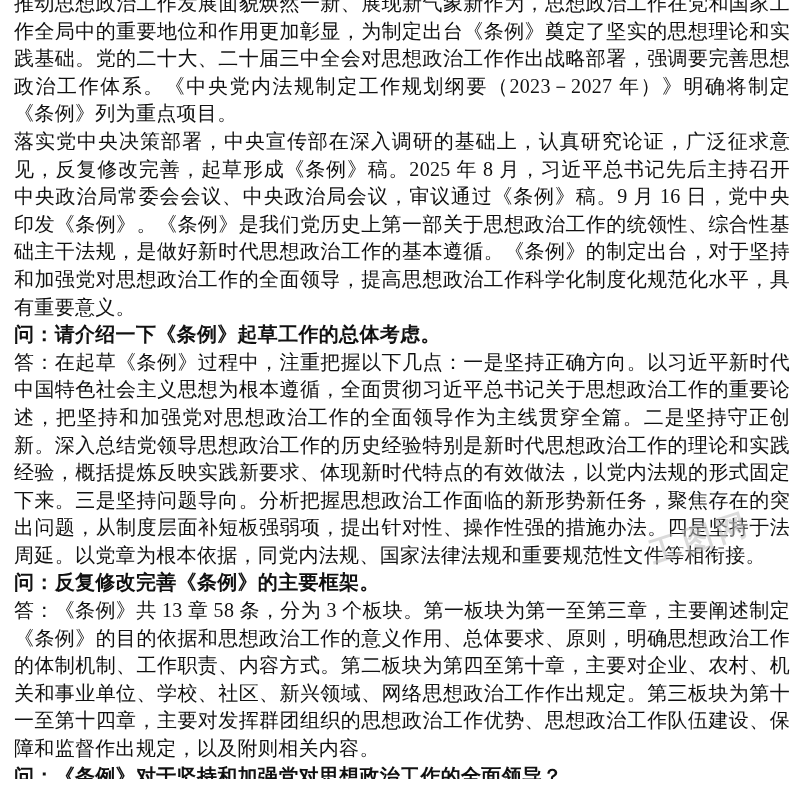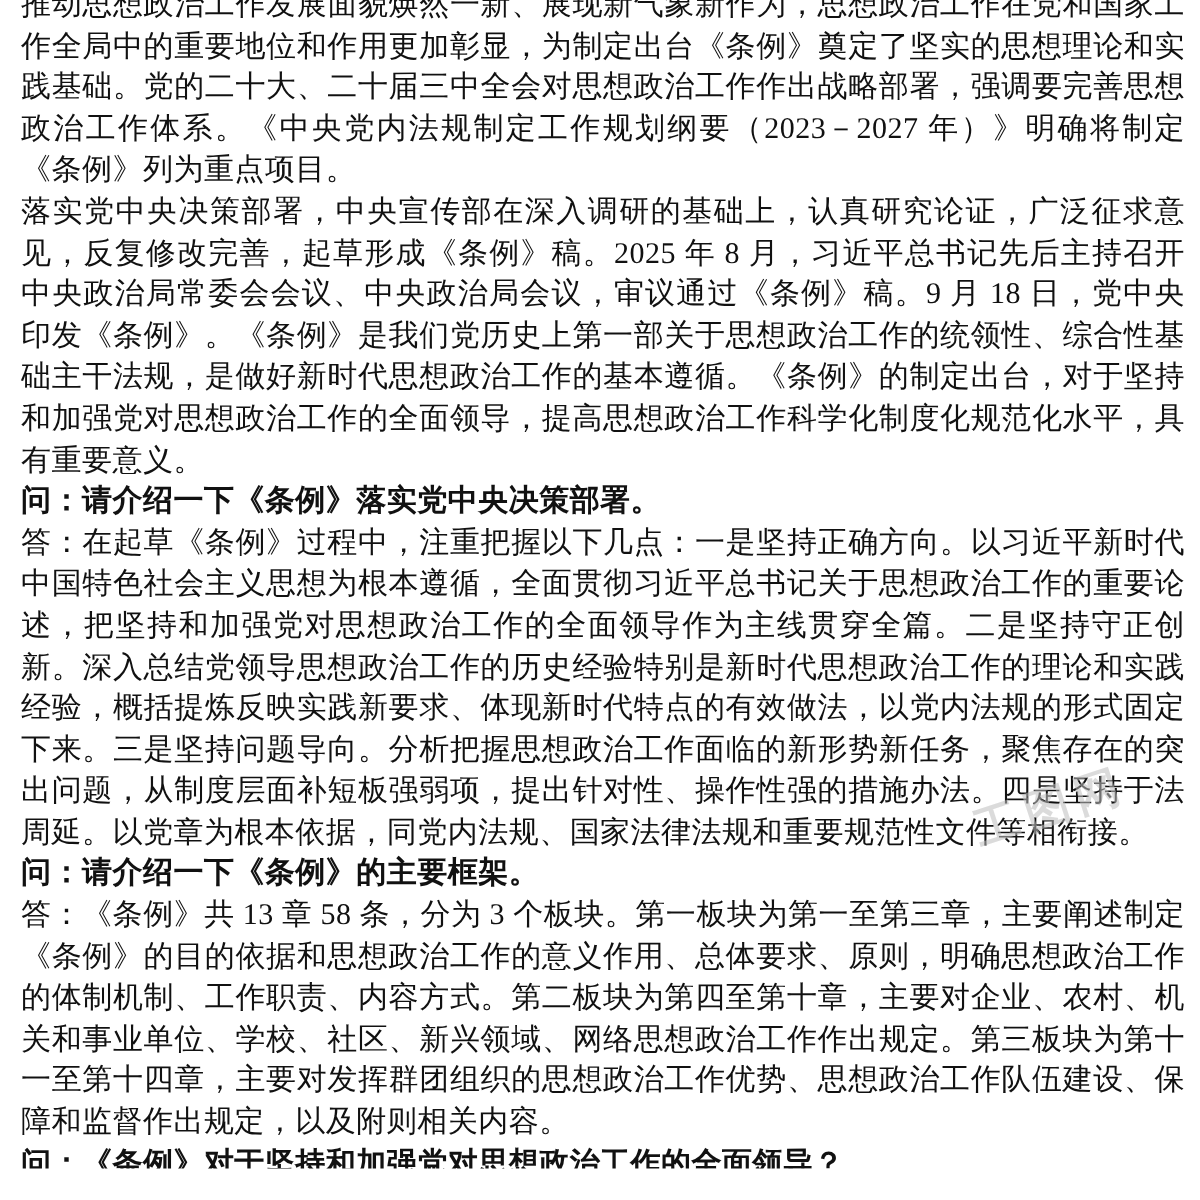--- a/index.html
+++ b/index.html
@@ -49,22 +49,22 @@
     pointer-events: none;
     white-space: nowrap;
   }
 </style>
 </head>
 <body>
 
 <div class="page">
   <div class="content">
       <p class="para body">推动思想政治工作发展面貌焕然一新、展现新气象新作为，思想政治工作在党和国家工作全局中的重要地位和作用更加彰显，为制定出台《条例》奠定了坚实的思想理论和实践基础。党的二十大、二十届三中全会对思想政治工作作出战略部署，强调要完善思想政治工作体系。《中央党内法规制定工作规划纲要（2023－2027 年）》明确将制定《条例》列为重点项目。</p>
-      <p class="para body">落实党中央决策部署，中央宣传部在深入调研的基础上，认真研究论证，广泛征求意见，反复修改完善，起草形成《条例》稿。2025 年 8 月，习近平总书记先后主持召开中央政治局常委会会议、中央政治局会议，审议通过《条例》稿。9 月 18 日，党中央印发《条例》。《条例》是我们党历史上第一部关于思想政治工作的统领性、综合性基础主干法规，是做好新时代思想政治工作的基本遵循。《条例》的制定出台，对于坚持和加强党对思想政治工作的全面领导，提高思想政治工作科学化制度化规范化水平，具有重要意义。</p>
-      <p class="para question">问：请介绍一下《条例》落实党中央决策部署。</p>
+      <p class="para body">落实党中央决策部署，中央宣传部在深入调研的基础上，认真研究论证，广泛征求意见，反复修改完善，起草形成《条例》稿。2025 年 8 月，习近平总书记先后主持召开中央政治局常委会会议、中央政治局会议，审议通过《条例》稿。9 月 16 日，党中央印发《条例》。《条例》是我们党历史上第一部关于思想政治工作的统领性、综合性基础主干法规，是做好新时代思想政治工作的基本遵循。《条例》的制定出台，对于坚持和加强党对思想政治工作的全面领导，提高思想政治工作科学化制度化规范化水平，具有重要意义。</p>
+      <p class="para question">问：请介绍一下《条例》起草工作的总体考虑。</p>
       <p class="para answer">答：在起草《条例》过程中，注重把握以下几点：一是坚持正确方向。以习近平新时代中国特色社会主义思想为根本遵循，全面贯彻习近平总书记关于思想政治工作的重要论述，把坚持和加强党对思想政治工作的全面领导作为主线贯穿全篇。二是坚持守正创新。深入总结党领导思想政治工作的历史经验特别是新时代思想政治工作的理论和实践经验，概括提炼反映实践新要求、体现新时代特点的有效做法，以党内法规的形式固定下来。三是坚持问题导向。分析把握思想政治工作面临的新形势新任务，聚焦存在的突出问题，从制度层面补短板强弱项，提出针对性、操作性强的措施办法。四是坚持于法周延。以党章为根本依据，同党内法规、国家法律法规和重要规范性文件等相衔接。</p>
-      <p class="para question">问：请介绍一下《条例》的主要框架。</p>
+      <p class="para question">问：反复修改完善《条例》的主要框架。</p>
       <p class="para answer">答：《条例》共 13 章 58 条，分为 3 个板块。第一板块为第一至第三章，主要阐述制定《条例》的目的依据和思想政治工作的意义作用、总体要求、原则，明确思想政治工作的体制机制、工作职责、内容方式。第二板块为第四至第十章，主要对企业、农村、机关和事业单位、学校、社区、新兴领域、网络思想政治工作作出规定。第三板块为第十一至第十四章，主要对发挥群团组织的思想政治工作优势、思想政治工作队伍建设、保障和监督作出规定，以及附则相关内容。</p>
       <p class="para question">问：《条例》对于坚持和加强党对思想政治工作的全面领导？</p>
       <p class="para answer">答：关于思想政治工作的地位作用，《条例》指出，思想政治工作是为完成党的中心任务和</p>
     </div>
   <div class="watermark">工图网</div>
 </div>
 
 </body></html>

